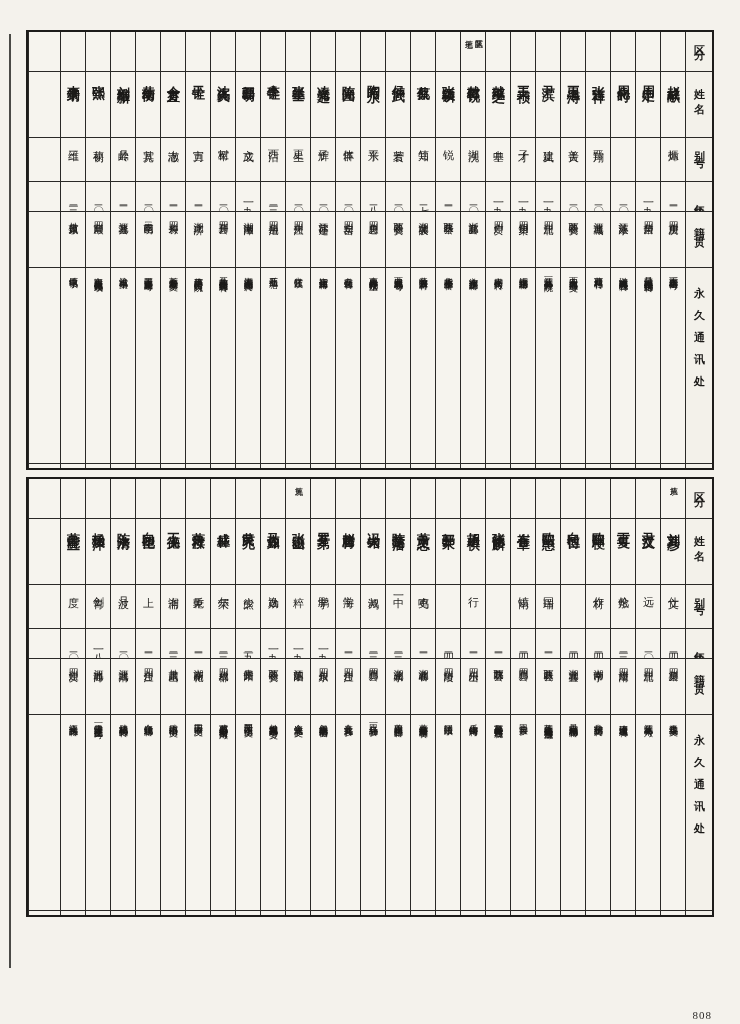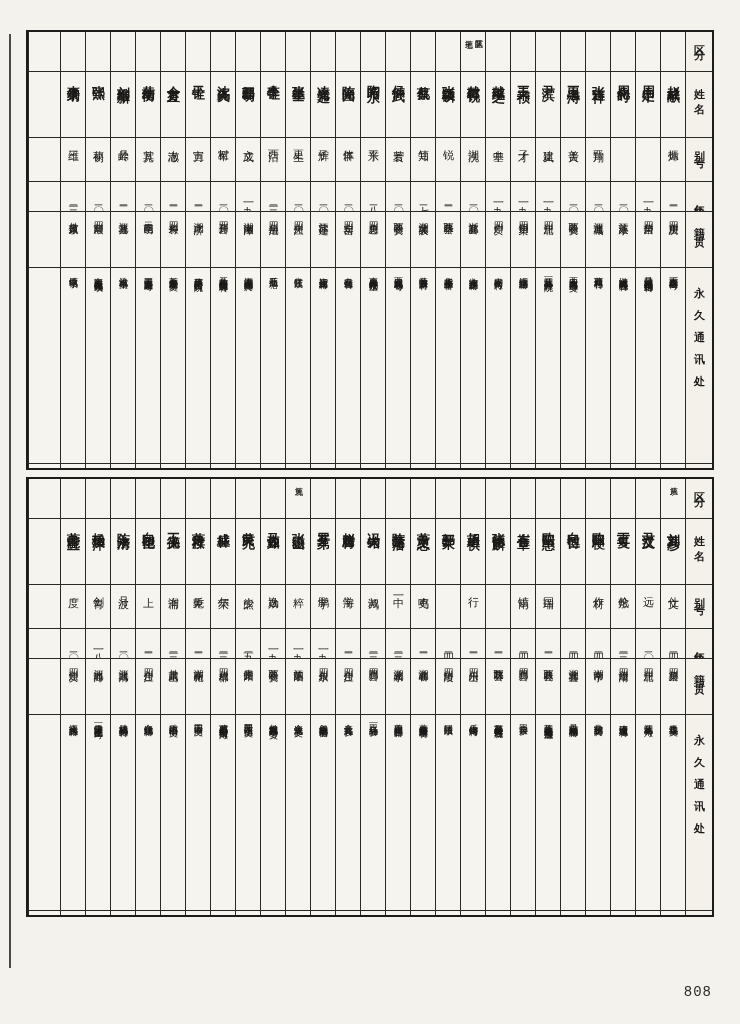--- a/index.html
+++ b/index.html
@@ -65,23 +65,23 @@
   
   .hl{font-size:11px;font-weight:bold;}
   .hl-qufen{letter-spacing:4px;padding-top:4px;}
   .hl-name{letter-spacing:14px;padding-top:8px;}
   .hl-hao{letter-spacing:7px;padding-top:4px;}
   .hl-age{letter-spacing:2px;}
   .hl-native{letter-spacing:10px;padding-top:6px;}
   .hl-addr{letter-spacing:22px;padding-top:10px;}
   .hl-beikao{letter-spacing:1px;padding-top:2px;font-size:10px;}
   .page-number{
-    position:absolute;right:28px;bottom:24px;
-    font-size:14px;color:#2b2a28;letter-spacing:1px;
-    font-family:Liberation Mono, monospace;
+    position:absolute;right:28px;bottom:3px;
+    font-size:11px;color:#2b2a28;letter-spacing:1px;
+    font-family:Liberation Serif, serif;
   }
 </style>
 </head>
 <body>
 
 <div class="sheet">
   <div class="gutter-line"></div>
   <div class="frame">
     <section class="rtable" id="table-top">
         <div class="col header-col">

